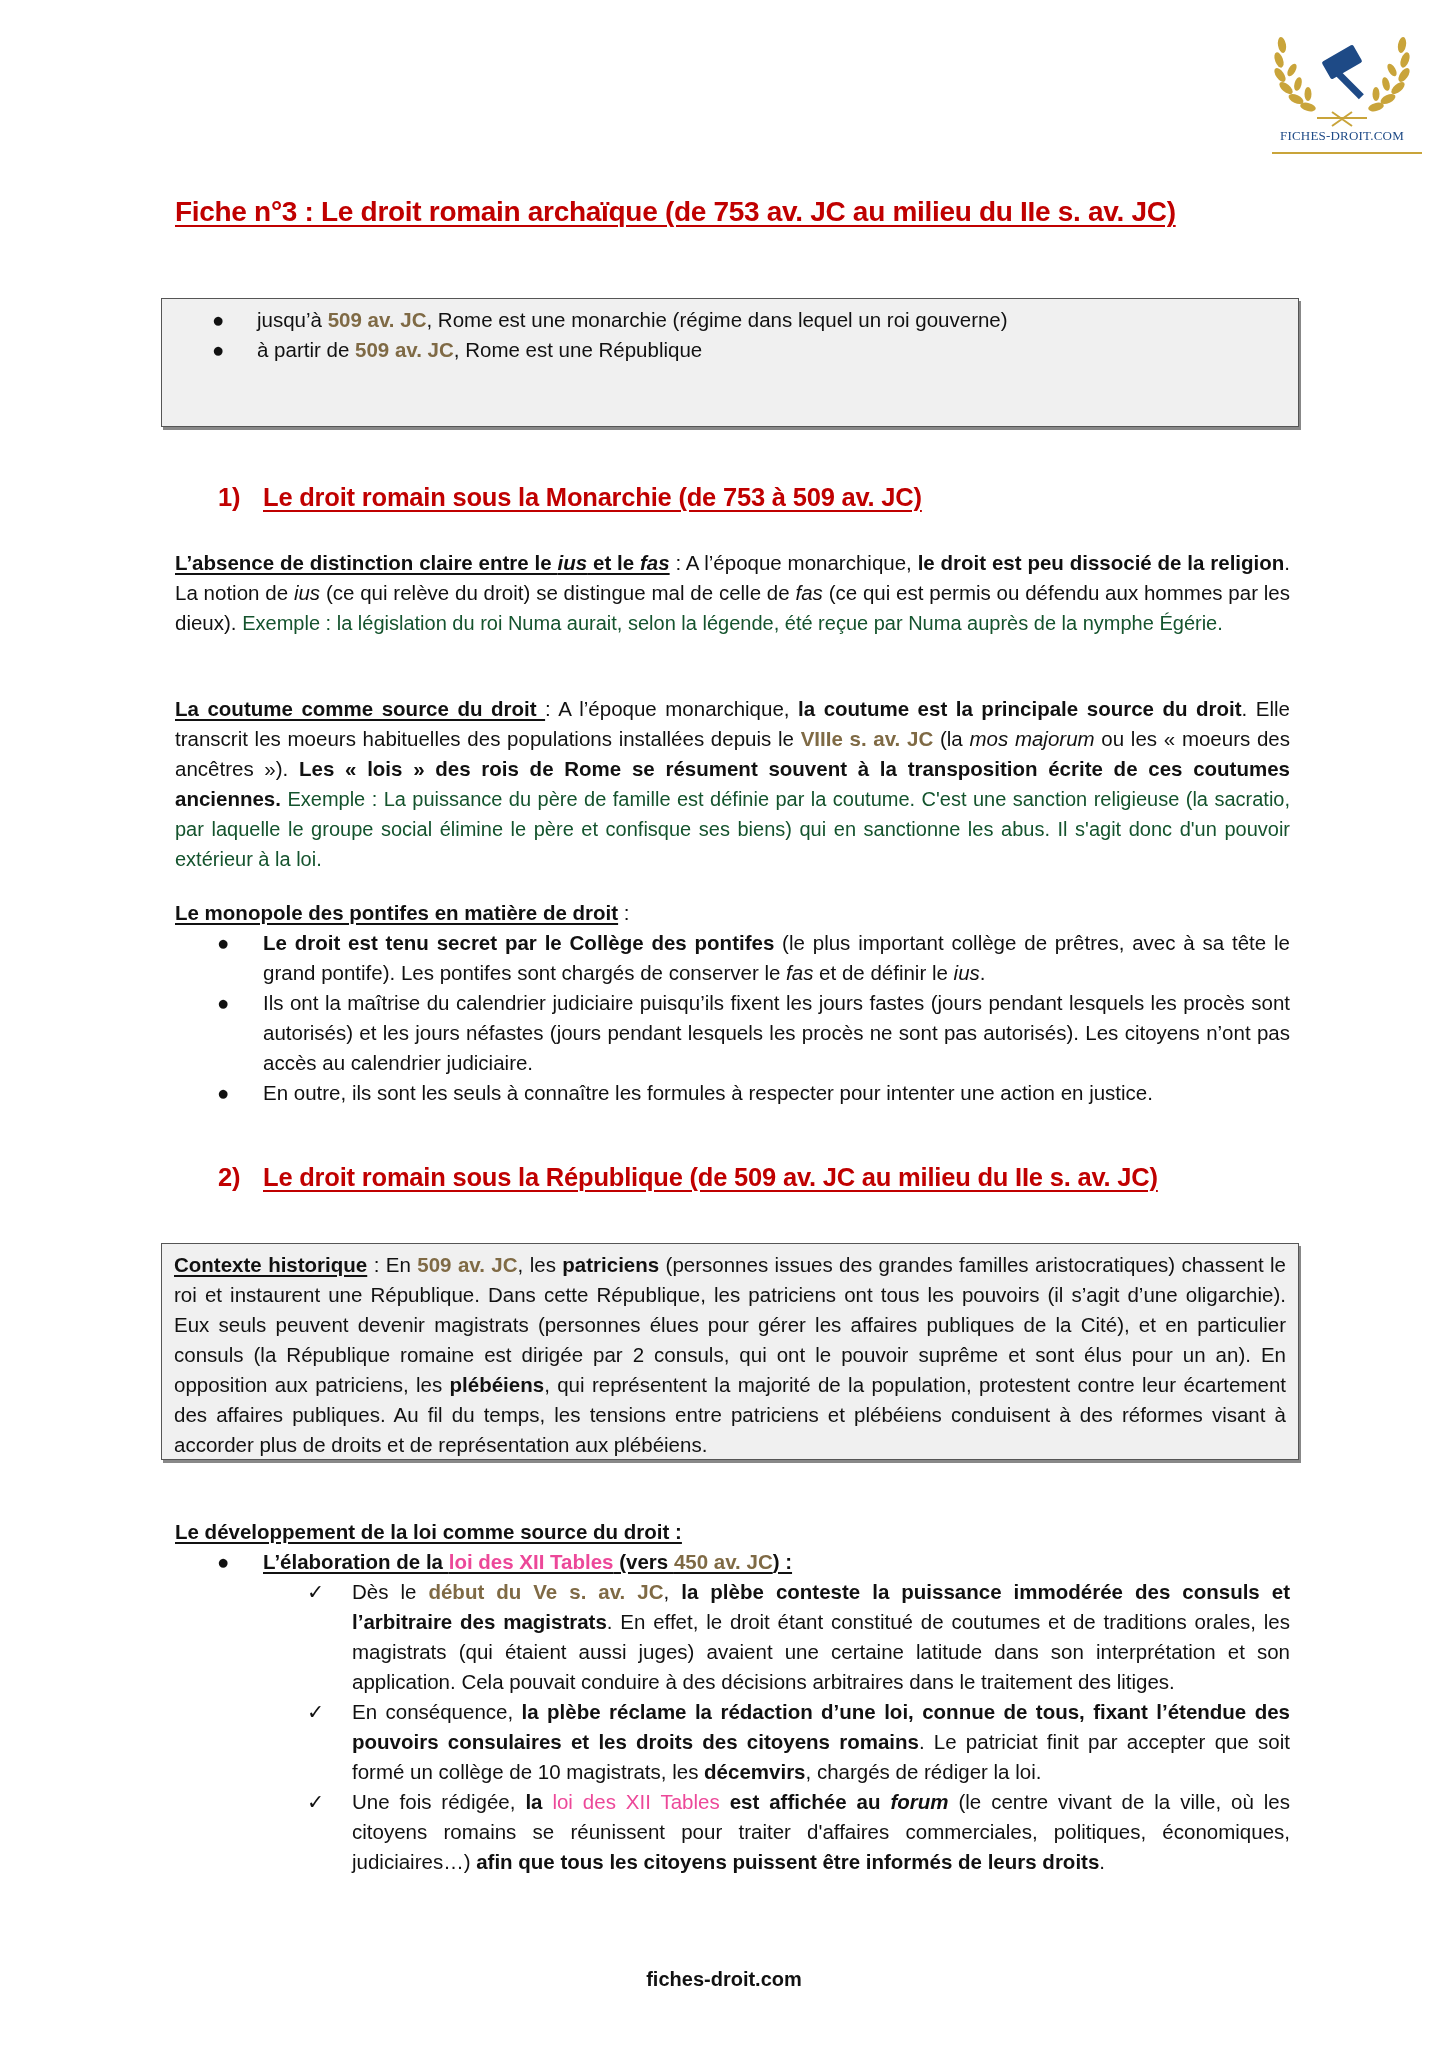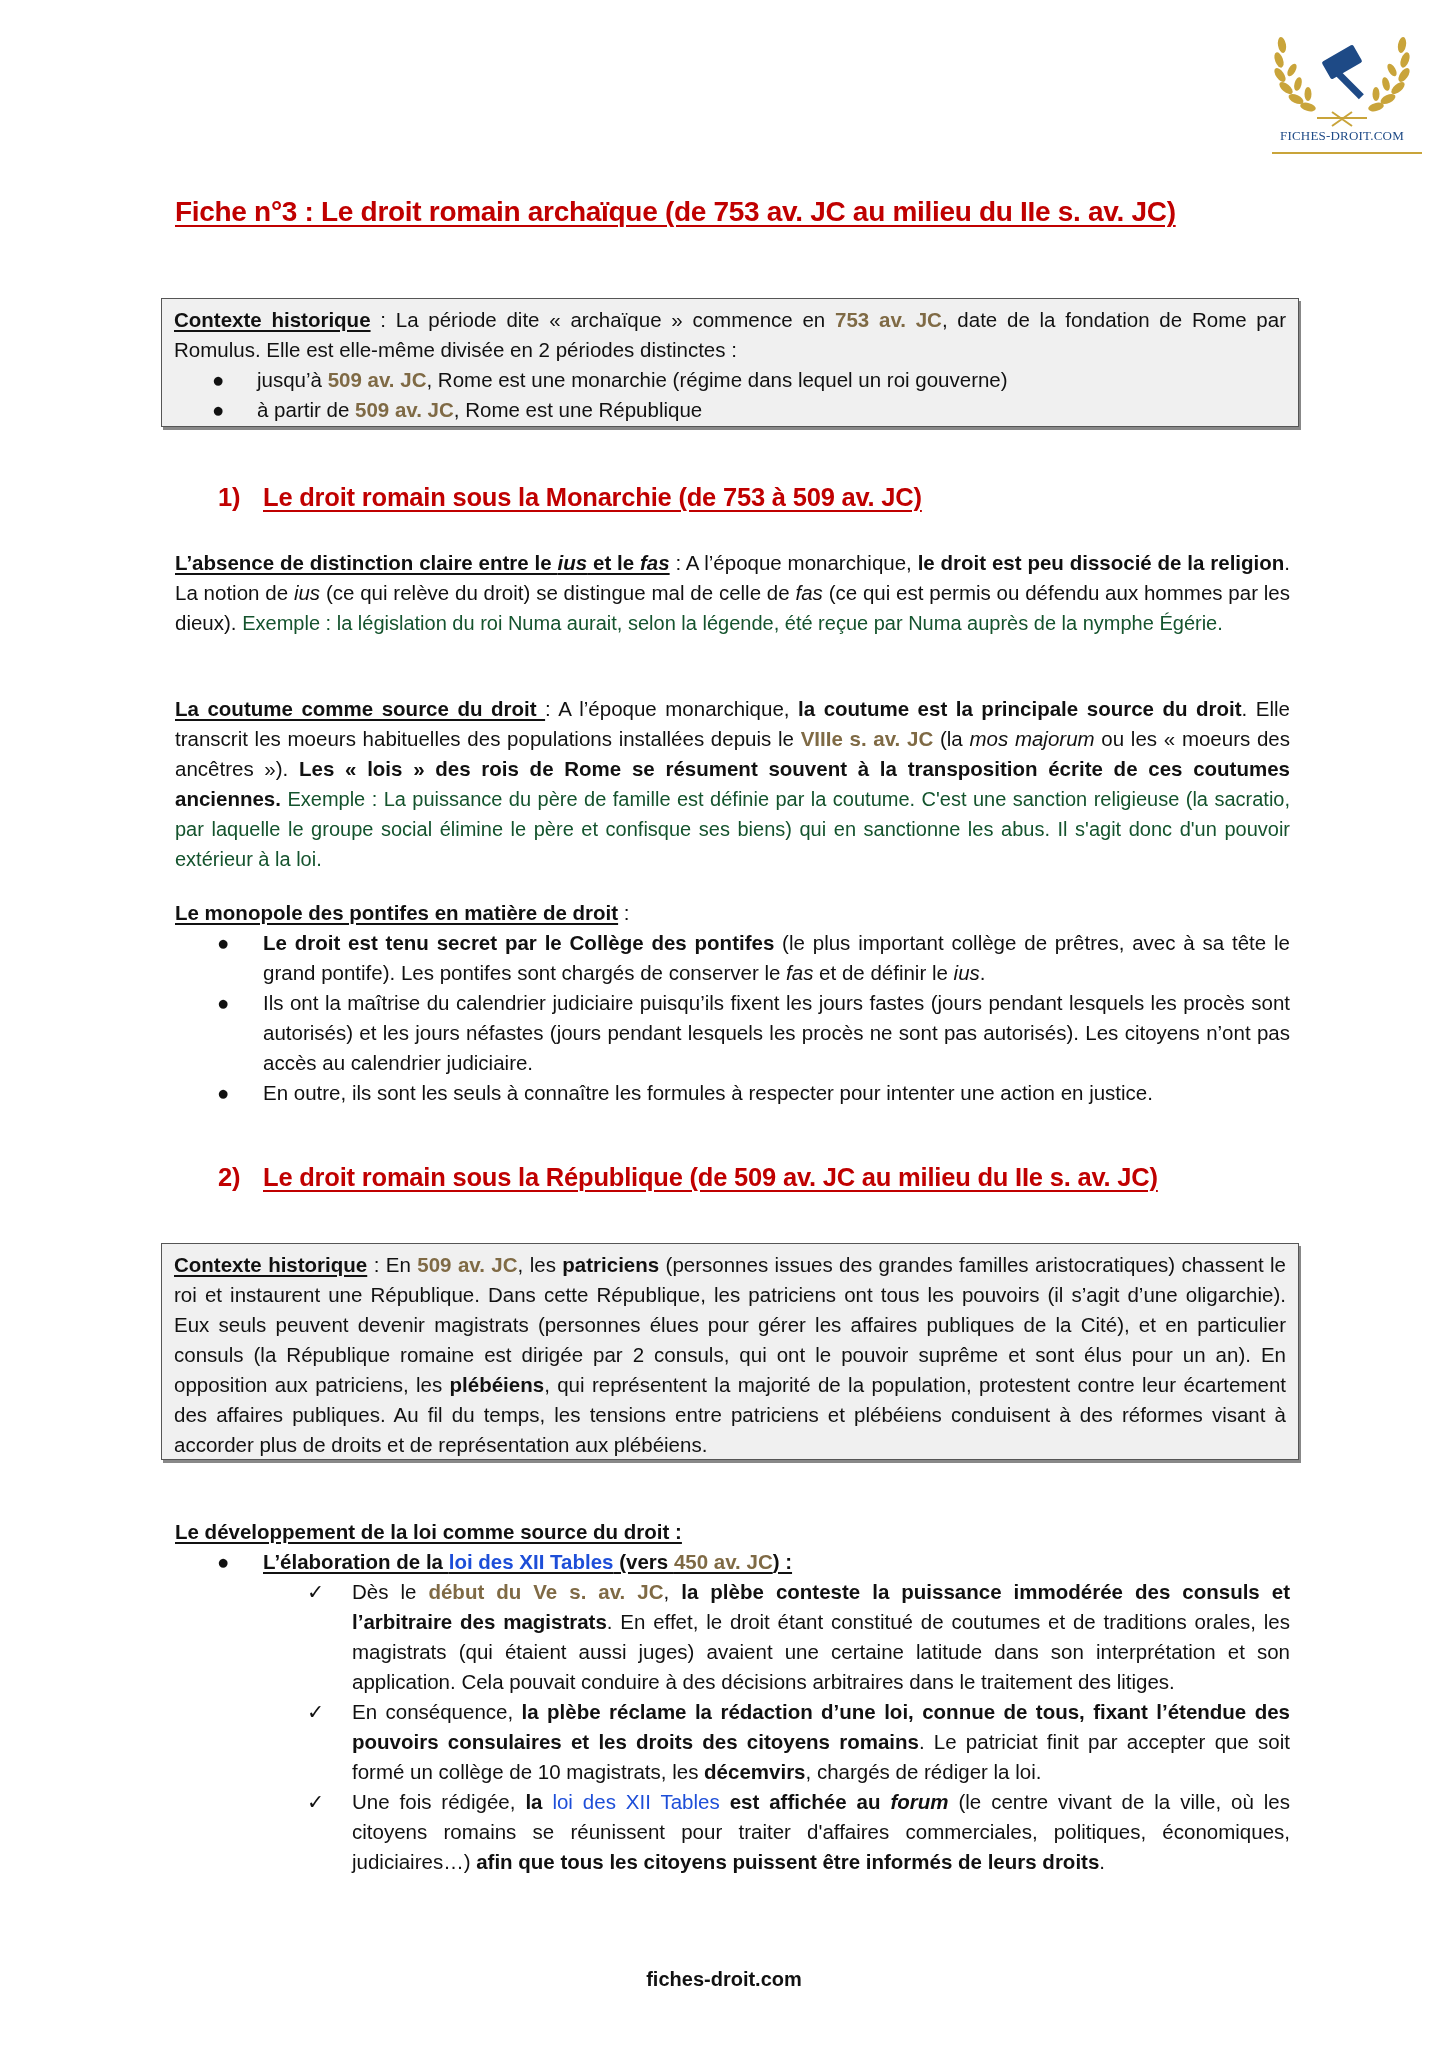--- a/index.html
+++ b/index.html
@@ -25,21 +25,21 @@
     .box {
       position: absolute; left: 161px; width: 1138px; background: #f0f0f0;
       border: 1.5px solid #555; box-shadow: 2px 3px 0 #888; box-sizing: border-box;
       padding: 6px 12px 4px 12px;
     }
     .box1 { top: 298px; height: 129px; }
     .box2 { top: 1243px; height: 217px; padding-left: 12px; }
 
     .txt { font-size: 20.5px; line-height: 30px; text-align: justify; }
     .date { color: #7f6a45; font-weight: bold; }
-    .green { color: #1d4ed8; }
+    .green { color: #ec4899; }
     .ul { text-decoration: underline; text-underline-offset: 3px; }
     .b { font-weight: bold; }
     .i { font-style: italic; }
     .ex { color: #14532d; font-size: 20px; }
 
     .bullets { list-style: none; margin: 0; padding: 0; }
     .bullets li { position: relative; padding-left: 88px; }
     .bullets li .dot { position: absolute; left: 42px; top: 0; }
     .box .bullets li { padding-left: 83px; }
     .box .bullets li .dot { position: absolute; left: 38px; }
@@ -95,23 +95,20 @@
         <rect x="84" y="38" width="7" height="34" transform="rotate(-45 87 55)"></rect>
       </g>
     </svg>
     <div class="logo-text">FICHES-DROIT.COM</div>
     <div class="logo-rule"></div>
   </div>
 
   <div class="title">Fiche n°3 : Le droit romain archaïque (de 753 av. JC au milieu du IIe s. av. JC)</div>
 
   <div class="box box1 txt">
-    <div>
-      <span class="b ul">Contexte historique</span><span> : La période dite « archaïque » commence en </span><span class="date">753 av. JC</span><span>, date de la fondation de Rome par Romulus. Elle est elle-même divisée en 2 périodes distinctes :</span>
-    </div>
     <ul class="bullets">
       <li><span class="dot">●</span><span>jusqu’à </span><span class="date">509 av. JC</span><span>, Rome est une monarchie (régime dans lequel un roi gouverne)</span></li>
       <li><span class="dot">●</span><span>à partir de </span><span class="date">509 av. JC</span><span>, Rome est une République</span></li>
     </ul>
   </div>
 
   <div class="h2" style="top:483px;">
     <span class="num">1)</span><span class="lbl">Le droit romain sous la Monarchie (de 753 à 509 av. JC)</span>
   </div>
 

